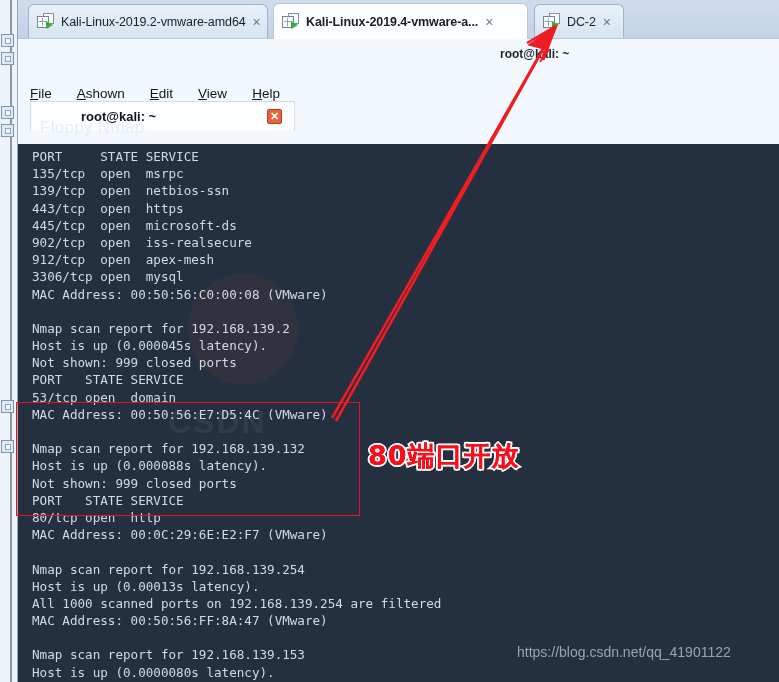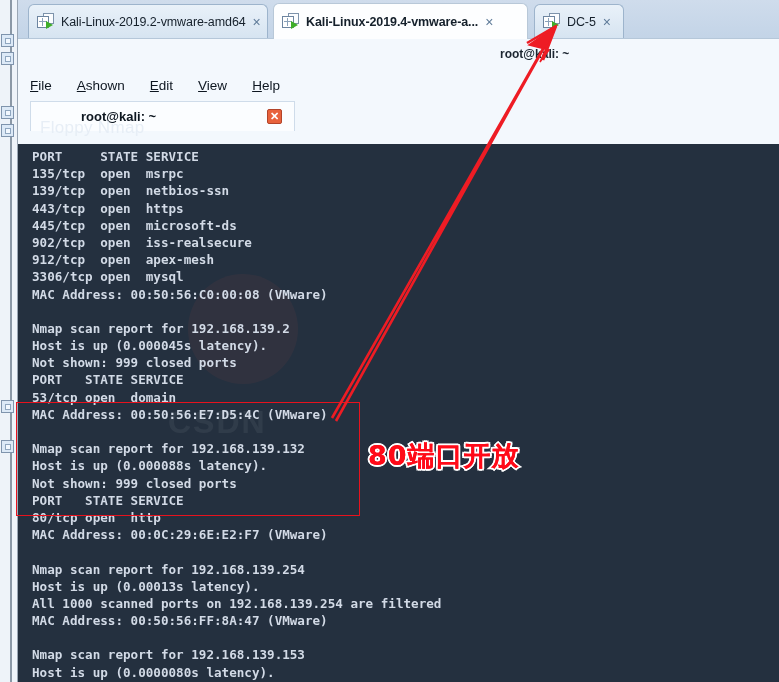--- a/index.html
+++ b/index.html
@@ -169,21 +169,21 @@
     font-weight: bold;
     color: #1b2530;
     white-space: nowrap;
   }
   .menubar {
     position: absolute;
     left: 0; top: 30px;
     width: 761px; height: 32px;
     background: #f3f8fd;
     display: flex;
-    align-items: center;
+    align-items: flex-end;
     padding-left: 12px;
     box-sizing: border-box;
   }
   .menu-item {
     font-size: 13.5px;
     color: #0d1620;
     margin-right: 25px;
     cursor: default;
     white-space: nowrap;
   }
@@ -244,21 +244,21 @@
   .term-lines {
     position: absolute;
     left: 14px; top: 4px;
     font-family: "DejaVu Sans Mono", "Liberation Mono", monospace;
     font-size: 12.6px;
     line-height: 17.2px;
     color: #d2dae6;
     white-space: pre;
     letter-spacing: 0px;
   }
-  .term-lines .ln { height: 17.2px; font-weight: bold; }
+  .term-lines .ln { height: 17.2px; }
 
   
   .ghost-logo {
     position: absolute;
     left: 150px; top: 130px;
     width: 170px; height: 230px;
     opacity: 0.055;
     z-index: 0;
   }
   .ghost-logo .g-c {
@@ -369,21 +369,21 @@
       <span class="tab-label">Kali-Linux-2019.4-vmware-a...</span>
       <span class="tab-close">×</span>
     </div>
 
     <div class="tab" id="tab2" style="left:516px;width:90px;">
       <span class="vm-icon">
         <span class="sq-back"></span>
           <span class="sq-front"></span>
           <span class="play"></span>
       </span>
-      <span class="tab-label">DC-5</span>
+      <span class="tab-label">DC-2</span>
       <span class="tab-close">×</span>
     </div>
 
   </div>
 
   <div class="winbody">
     <div class="guest-name">root@kali: ~</div>
 
     <div class="menubar">
       <span class="menu-item"><span class="mn">F</span><span>ile</span></span>
@@ -414,14 +414,15 @@
   <svg class="ann-arrow" viewBox="0 0 779 682" width="779" height="682">
     <g stroke="#ee1c24" stroke-width="2.6" fill="none" stroke-linejoin="miter">
       <path d="M 332 418 L 556 26 L 543 60 M 556 26 L 527 43 M 556 26 L 336 421"></path>
     </g>
     <path d="M 556 26 L 540 62 L 549 50 L 529 45 Z" fill="#ee1c24" stroke="#ee1c24" stroke-width="1.5"></path>
   </svg>
 
   <div class="ann-cn">80端口开放</div>
   <div class="ann-cn-fill">80端口开放</div>
 
+  <div class="watermark">https://blog.csdn.net/qq_41901122</div>
 
 </div>
 
 </body></html>

